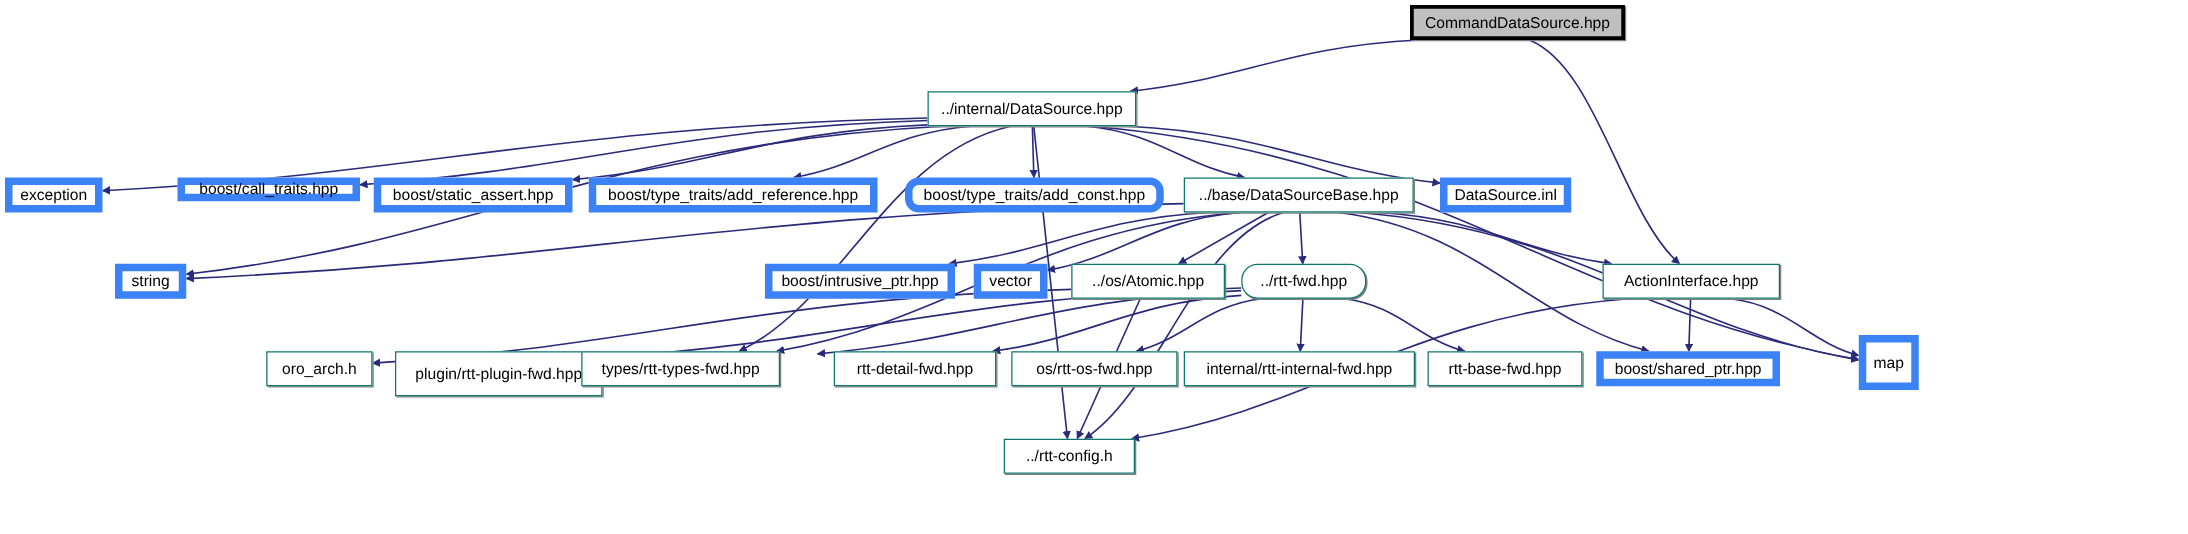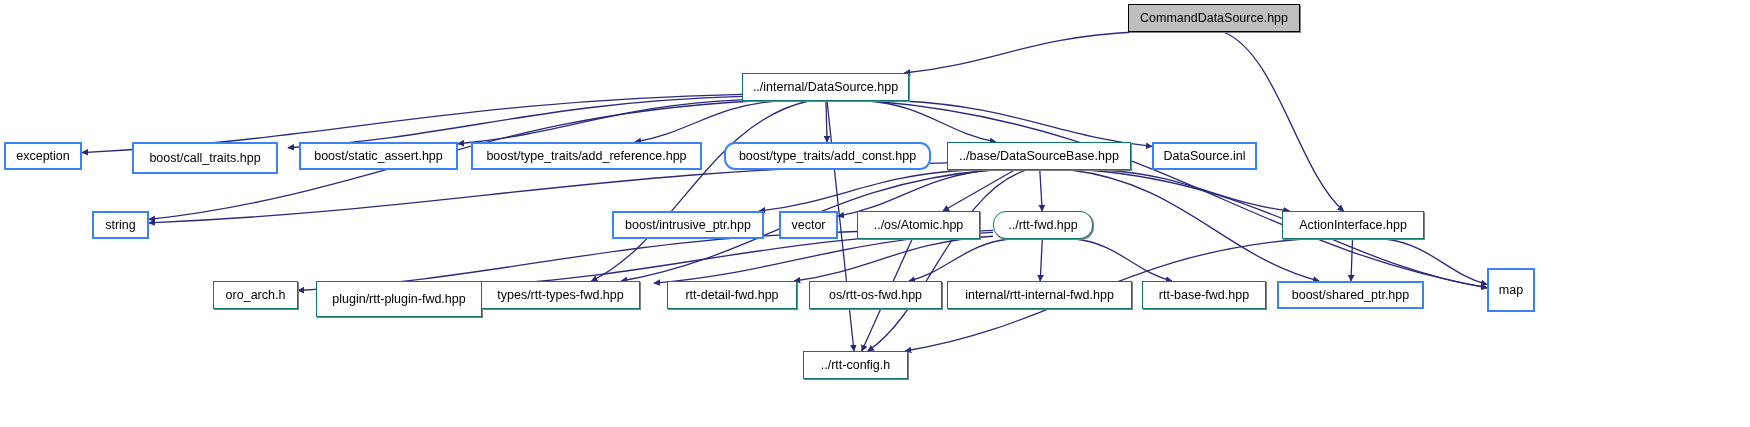--- a/index.html
+++ b/index.html
@@ -13,32 +13,32 @@
   svg#edges{position:absolute;left:0;top:0;width:1750px;height:427px;overflow:visible;}
   .node{
     position:absolute;
     box-sizing:border-box;
     display:flex;align-items:center;justify-content:center;
     font-size:12.5px;
     line-height:1;
     color:#000000;
     white-space:nowrap;
     background:#ffffff;
-    border:2px solid #3b82f6;
+    border:6px solid #3b82f6;
     height:28px;
     letter-spacing:0px;
   }
   .node.hl{
     border:2px solid #0f766e;
     border-width:1px;
     box-shadow:1px 1px 0 0 #808080;
   }
   .node.root{
     background:#bfbfbf;
-    border:1px solid #000000;
+    border:3px solid #000000;
     box-shadow:1px 1px 0 0 #808080;
   }
 </style>
 </head>
 <body>
 
 <div id="canvas">
   <svg id="edges" viewBox="0 0 1750 427" preserveAspectRatio="none">
     <defs>
       <marker id="arrow" viewBox="0 0 10 10" refX="9" refY="5" markerWidth="5.2" markerHeight="5.2" orient="auto-start-reverse">
@@ -85,21 +85,21 @@
   <div id="node-layer">
       <div class="node root" style="left: 1128px; top: 4px; width: 172px; height: 28px;">
         <span>CommandDataSource.hpp</span>
       </div>
       <div class="node hl" style="left: 742px; top: 73px; width: 167px; height: 28px;">
         <span>../internal/DataSource.hpp</span>
       </div>
       <div class="node" style="left: 4px; top: 142px; width: 78px; height: 28px;">
         <span>exception</span>
       </div>
-      <div class="node" style="left: 132px; top: 142px; width: 146px; height: 32px;">
+      <div class="node" style="left: 142px; top: 142px; width: 146px; height: 19px;">
         <span>boost/call_traits.hpp</span>
       </div>
       <div class="node" style="left: 299px; top: 142px; width: 159px; height: 28px;">
         <span>boost/static_assert.hpp</span>
       </div>
       <div class="node" style="left: 471px; top: 142px; width: 231px; height: 28px;">
         <span>boost/type_traits/add_reference.hpp</span>
       </div>
       <div class="node" style="left: 724px; top: 142px; width: 207px; height: 28px; border-radius: 11px;">
         <span>boost/type_traits/add_const.hpp</span>
@@ -127,21 +127,21 @@
       </div>
       <div class="node hl" style="left: 1282px; top: 211px; width: 142px; height: 28px;">
         <span>ActionInterface.hpp</span>
       </div>
       <div class="node hl" style="left: 213px; top: 281px; width: 85px; height: 28px;">
         <span>oro_arch.h</span>
       </div>
       <div class="node hl" style="left: 316px; top: 281px; width: 166px; height: 36px; justify-content: center;">
         <span>plugin/rtt-plugin-fwd.hpp</span>
       </div>
-      <div class="node hl" style="left: 481px; top: 281px; width: 159px; height: 28px;">
+      <div class="node hl" style="left: 465px; top: 281px; width: 159px; height: 28px;">
         <span>types/rtt-types-fwd.hpp</span>
       </div>
       <div class="node hl" style="left: 667px; top: 281px; width: 130px; height: 28px;">
         <span>rtt-detail-fwd.hpp</span>
       </div>
       <div class="node hl" style="left: 809px; top: 281px; width: 133px; height: 28px;">
         <span>os/rtt-os-fwd.hpp</span>
       </div>
       <div class="node hl" style="left: 947px; top: 281px; width: 185px; height: 28px;">
         <span>internal/rtt-internal-fwd.hpp</span>

